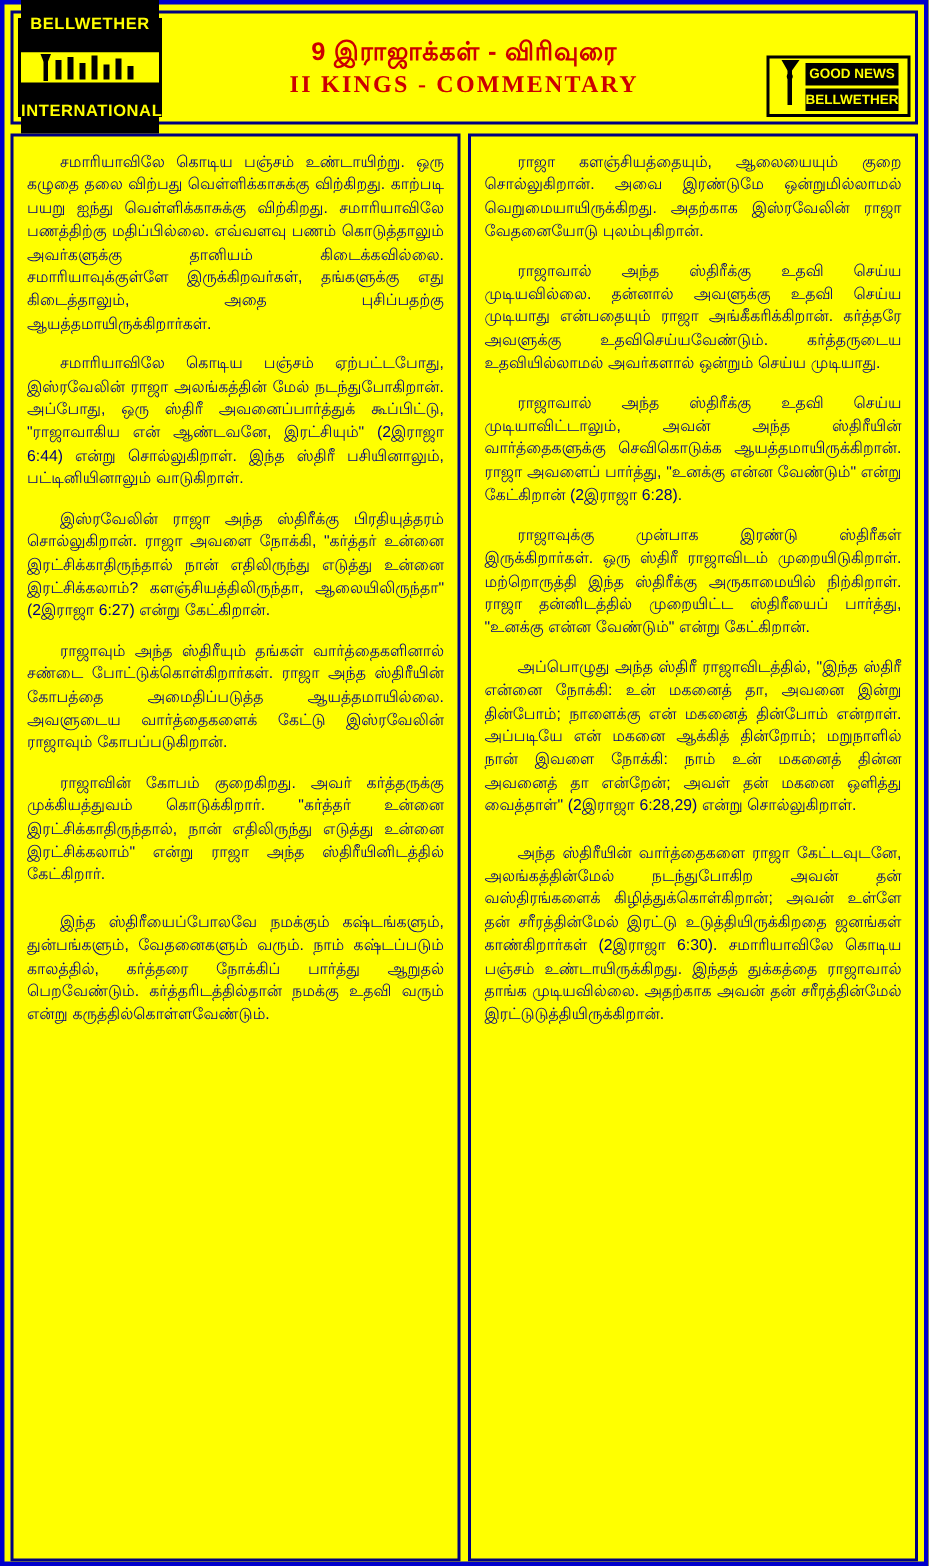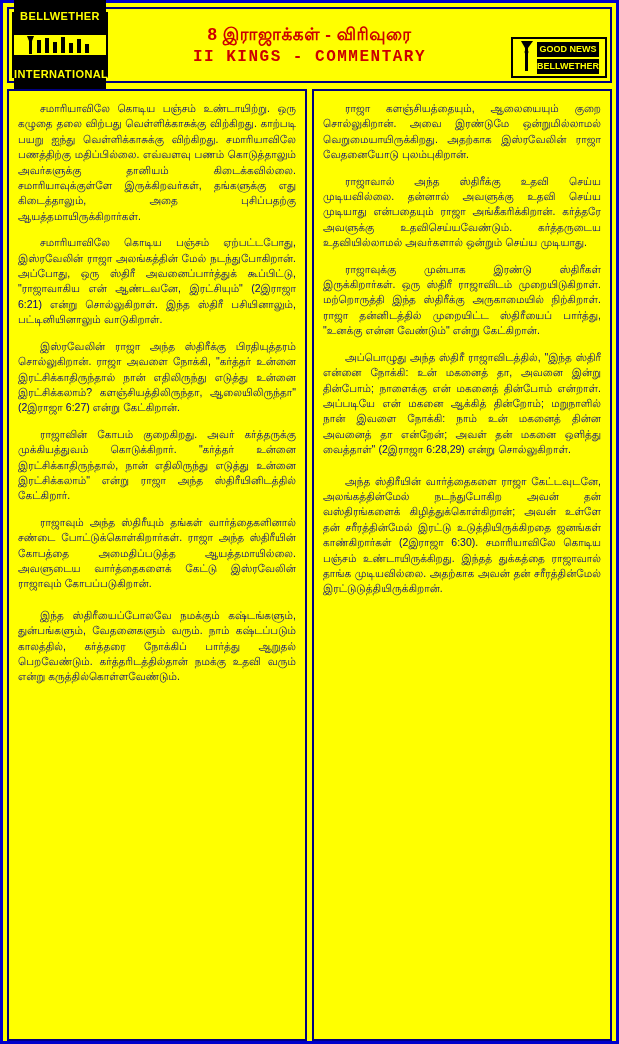--- a/index.html
+++ b/index.html
@@ -95,21 +95,21 @@
     font-weight: bold;
     letter-spacing: 0.5px;
     white-space: nowrap;
   }
   .title-en {
     color: #cc0000;
     font-size: 16px;
     font-weight: bold;
     letter-spacing: 1.5px;
     white-space: nowrap;
-    font-family: Liberation Mono, monospace;
+    font-family: Liberation Serif, serif;
   }
   
   .body {
     position: relative;
     margin: 6px 4px 4px 4px;
     height: 952px;
     display: flex;
     gap: 0;
   }
   .col {
@@ -154,21 +154,21 @@
           <path d="M36 18 L36 2 L40 2 L40 18 Z" fill="#000"></path>
           <path d="M44 18 L44 8 L48 8 L48 18 Z" fill="#000"></path>
           <path d="M52 18 L52 4 L56 4 L56 18 Z" fill="#000"></path>
           <path d="M60 18 L60 9 L64 9 L64 18 Z" fill="#000"></path>
         </svg>
       </div>
       <div class="logo-bar">INTERNATIONAL</div>
     </div>
 
     <div class="title-wrap">
-      <div class="title-ta">8 இராஜாக்கள்  -  விரிவுரை</div>
+      <div class="title-ta">9 இராஜாக்கள்  -  விரிவுரை</div>
       <div class="title-en">II KINGS  -  COMMENTARY</div>
     </div>
 
     <div class="logo-box right">
       <div class="logo-right-inner">
         <span>
           <svg width="16" height="34" viewBox="0 0 16 34" aria-hidden="true">
             <rect x="6" y="2" width="3" height="30" fill="#000"></rect>
             <path d="M2 2 L14 2 L9 9 L6 9 Z" fill="#000"></path>
             <circle cx="7.5" cy="13" r="2" fill="#000"></circle>
@@ -180,30 +180,31 @@
         </span>
       </div>
     </div>
 
   </div>
 
   <div class="body">
 
     <div class="col left">
       <p class="para">சமாரியாவிலே கொடிய பஞ்சம் உண்டாயிற்று. ஒரு கழுதை தலை விற்பது வெள்ளிக்காசுக்கு விற்கிறது. காற்படி பயறு ஐந்து வெள்ளிக்காசுக்கு விற்கிறது. சமாரியாவிலே பணத்திற்கு மதிப்பில்லை. எவ்வளவு பணம் கொடுத்தாலும் அவர்களுக்கு தானியம் கிடைக்கவில்லை. சமாரியாவுக்குள்ளே இருக்கிறவர்கள், தங்களுக்கு எது கிடைத்தாலும், அதை புசிப்பதற்கு ஆயத்தமாயிருக்கிறார்கள்.</p>
-      <p class="para">சமாரியாவிலே கொடிய பஞ்சம் ஏற்பட்டபோது, இஸ்ரவேலின் ராஜா அலங்கத்தின் மேல் நடந்துபோகிறான். அப்போது, ஒரு ஸ்திரீ அவனைப்பார்த்துக் கூப்பிட்டு, "ராஜாவாகிய என் ஆண்டவனே, இரட்சியும்" (2இராஜா 6:21) என்று சொல்லுகிறாள். இந்த ஸ்திரீ பசியினாலும், பட்டினியினாலும் வாடுகிறாள்.</p>
+      <p class="para">சமாரியாவிலே கொடிய பஞ்சம் ஏற்பட்டபோது, இஸ்ரவேலின் ராஜா அலங்கத்தின் மேல் நடந்துபோகிறான். அப்போது, ஒரு ஸ்திரீ அவனைப்பார்த்துக் கூப்பிட்டு, "ராஜாவாகிய என் ஆண்டவனே, இரட்சியும்" (2இராஜா 6:44) என்று சொல்லுகிறாள். இந்த ஸ்திரீ பசியினாலும், பட்டினியினாலும் வாடுகிறாள்.</p>
       <p class="para">இஸ்ரவேலின் ராஜா அந்த ஸ்திரீக்கு பிரதியுத்தரம் சொல்லுகிறான். ராஜா அவளை நோக்கி, "கர்த்தர் உன்னை இரட்சிக்காதிருந்தால் நான் எதிலிருந்து எடுத்து உன்னை இரட்சிக்கலாம்? களஞ்சியத்திலிருந்தா, ஆலையிலிருந்தா" (2இராஜா 6:27) என்று கேட்கிறான்.</p>
+      <p class="para">ராஜாவும் அந்த ஸ்திரீயும் தங்கள் வார்த்தைகளினால் சண்டை போட்டுக்கொள்கிறார்கள். ராஜா அந்த ஸ்திரீயின் கோபத்தை அமைதிப்படுத்த ஆயத்தமாயில்லை. அவளுடைய வார்த்தைகளைக் கேட்டு இஸ்ரவேலின் ராஜாவும் கோபப்படுகிறான்.</p>
       <p class="para">ராஜாவின் கோபம் குறைகிறது. அவர் கர்த்தருக்கு முக்கியத்துவம் கொடுக்கிறார். "கர்த்தர் உன்னை இரட்சிக்காதிருந்தால், நான் எதிலிருந்து எடுத்து உன்னை இரட்சிக்கலாம்" என்று ராஜா அந்த ஸ்திரீயினிடத்தில் கேட்கிறார்.</p>
-      <p class="para">ராஜாவும் அந்த ஸ்திரீயும் தங்கள் வார்த்தைகளினால் சண்டை போட்டுக்கொள்கிறார்கள். ராஜா அந்த ஸ்திரீயின் கோபத்தை அமைதிப்படுத்த ஆயத்தமாயில்லை. அவளுடைய வார்த்தைகளைக் கேட்டு இஸ்ரவேலின் ராஜாவும் கோபப்படுகிறான்.</p>
       <p class="para">இந்த ஸ்திரீயைப்போலவே நமக்கும் கஷ்டங்களும், துன்பங்களும், வேதனைகளும் வரும். நாம் கஷ்டப்படும் காலத்தில், கர்த்தரை நோக்கிப் பார்த்து ஆறுதல் பெறவேண்டும். கர்த்தரிடத்தில்தான் நமக்கு உதவி வரும் என்று கருத்தில்கொள்ளவேண்டும்.</p>
     </div>
 
     <div class="col right">
       <p class="para">ராஜா களஞ்சியத்தையும், ஆலையையும் குறை சொல்லுகிறான். அவை இரண்டுமே ஒன்றுமில்லாமல் வெறுமையாயிருக்கிறது. அதற்காக இஸ்ரவேலின் ராஜா வேதனையோடு புலம்புகிறான்.</p>
       <p class="para">ராஜாவால் அந்த ஸ்திரீக்கு உதவி செய்ய முடியவில்லை. தன்னால் அவளுக்கு உதவி செய்ய முடியாது என்பதையும் ராஜா அங்கீகரிக்கிறான். கர்த்தரே அவளுக்கு உதவிசெய்யவேண்டும். கர்த்தருடைய உதவியில்லாமல் அவர்களால் ஒன்றும் செய்ய முடியாது.</p>
+      <p class="para">ராஜாவால் அந்த ஸ்திரீக்கு உதவி செய்ய முடியாவிட்டாலும், அவன் அந்த ஸ்திரீயின் வார்த்தைகளுக்கு செவிகொடுக்க ஆயத்தமாயிருக்கிறான். ராஜா அவளைப் பார்த்து, "உனக்கு என்ன வேண்டும்" என்று கேட்கிறான் (2இராஜா 6:28).</p>
       <p class="para">ராஜாவுக்கு முன்பாக இரண்டு ஸ்திரீகள் இருக்கிறார்கள். ஒரு ஸ்திரீ ராஜாவிடம் முறையிடுகிறாள். மற்றொருத்தி இந்த ஸ்திரீக்கு அருகாமையில் நிற்கிறாள். ராஜா தன்னிடத்தில் முறையிட்ட ஸ்திரீயைப் பார்த்து, "உனக்கு என்ன வேண்டும்" என்று கேட்கிறான்.</p>
       <p class="para">அப்பொழுது அந்த ஸ்திரீ ராஜாவிடத்தில், "இந்த ஸ்திரீ என்னை நோக்கி: உன் மகனைத் தா, அவனை இன்று தின்போம்; நாளைக்கு என் மகனைத் தின்போம் என்றாள். அப்படியே என் மகனை ஆக்கித் தின்றோம்; மறுநாளில் நான் இவளை நோக்கி: நாம் உன் மகனைத் தின்ன அவனைத் தா என்றேன்; அவள் தன் மகனை ஒளித்து வைத்தாள்" (2இராஜா 6:28,29) என்று சொல்லுகிறாள்.</p>
       <p class="para">அந்த ஸ்திரீயின் வார்த்தைகளை ராஜா கேட்டவுடனே, அலங்கத்தின்மேல் நடந்துபோகிற அவன் தன் வஸ்திரங்களைக் கிழித்துக்கொள்கிறான்; அவன் உள்ளே தன் சரீரத்தின்மேல் இரட்டு உடுத்தியிருக்கிறதை ஜனங்கள் காண்கிறார்கள் (2இராஜா 6:30). சமாரியாவிலே கொடிய பஞ்சம் உண்டாயிருக்கிறது. இந்தத் துக்கத்தை ராஜாவால் தாங்க முடியவில்லை. அதற்காக அவன் தன் சரீரத்தின்மேல் இரட்டுடுத்தியிருக்கிறான்.</p>
     </div>
 
   </div>
 
 </div>
 
 </body></html>

